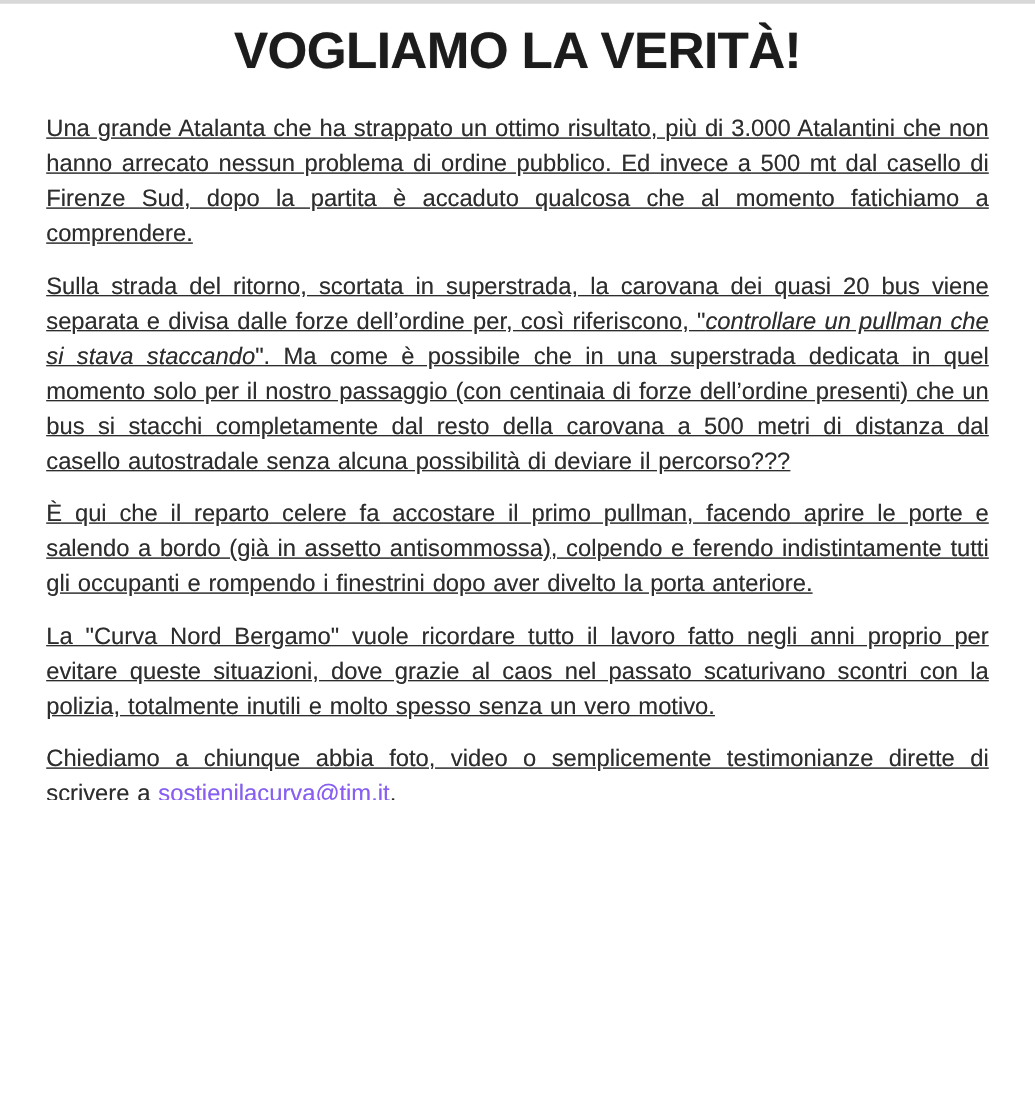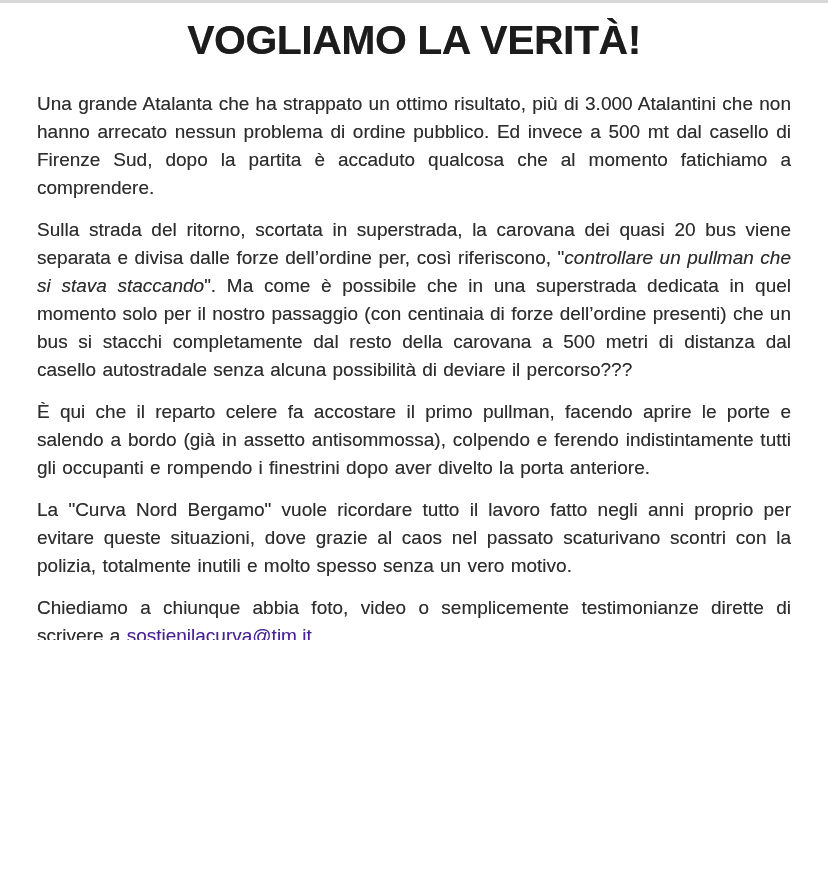--- a/index.html
+++ b/index.html
@@ -37,30 +37,31 @@
     text-shadow: 0 0 0.6px rgba(30,30,30,0.55);
   }
   p.para {
     margin: 0 0 14px 0;
     font-size: 19px;
     line-height: 28px;
     text-align: justify;
     color: #2d2d2d;
     word-spacing: 1px;
     text-shadow: 0 0 0.5px rgba(45,45,45,0.5);
+    text-decoration: underline;
   }
   p.para em {
     font-style: italic;
   }
   p.para strong {
     font-weight: bold;
     color: #222222;
   }
   a.email {
-    color: #4c1d95;
+    color: #8b5cf6;
     text-decoration: underline;
     cursor: pointer;
     text-shadow: 0 0 0.5px rgba(74,124,166,0.5);
   }
   .signature {
     margin-top: 10px;
     text-align: left;
     font-size: 19px;
     line-height: 26px;
     font-style: italic;

